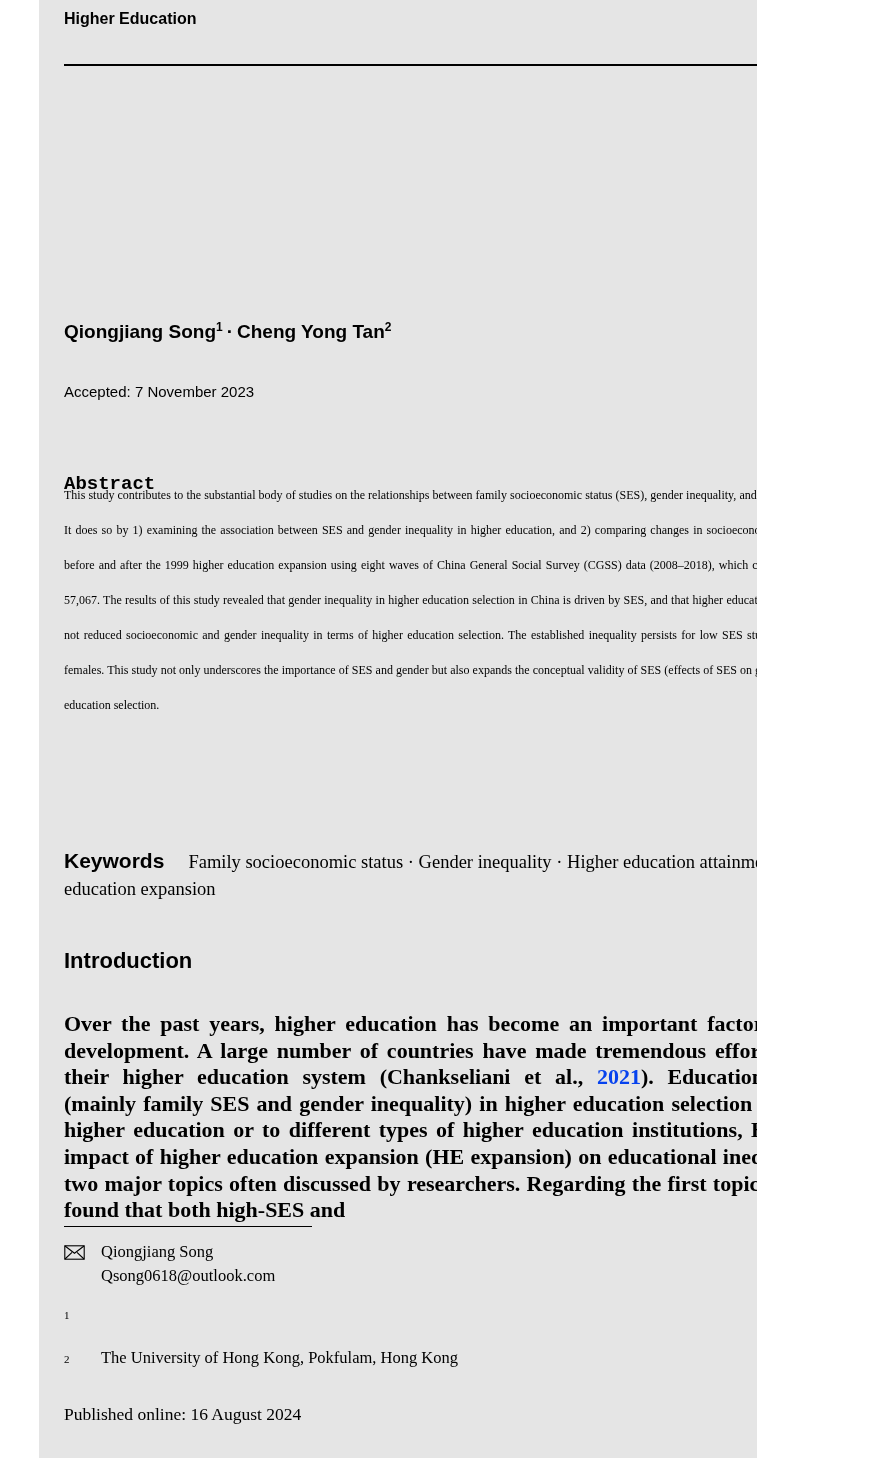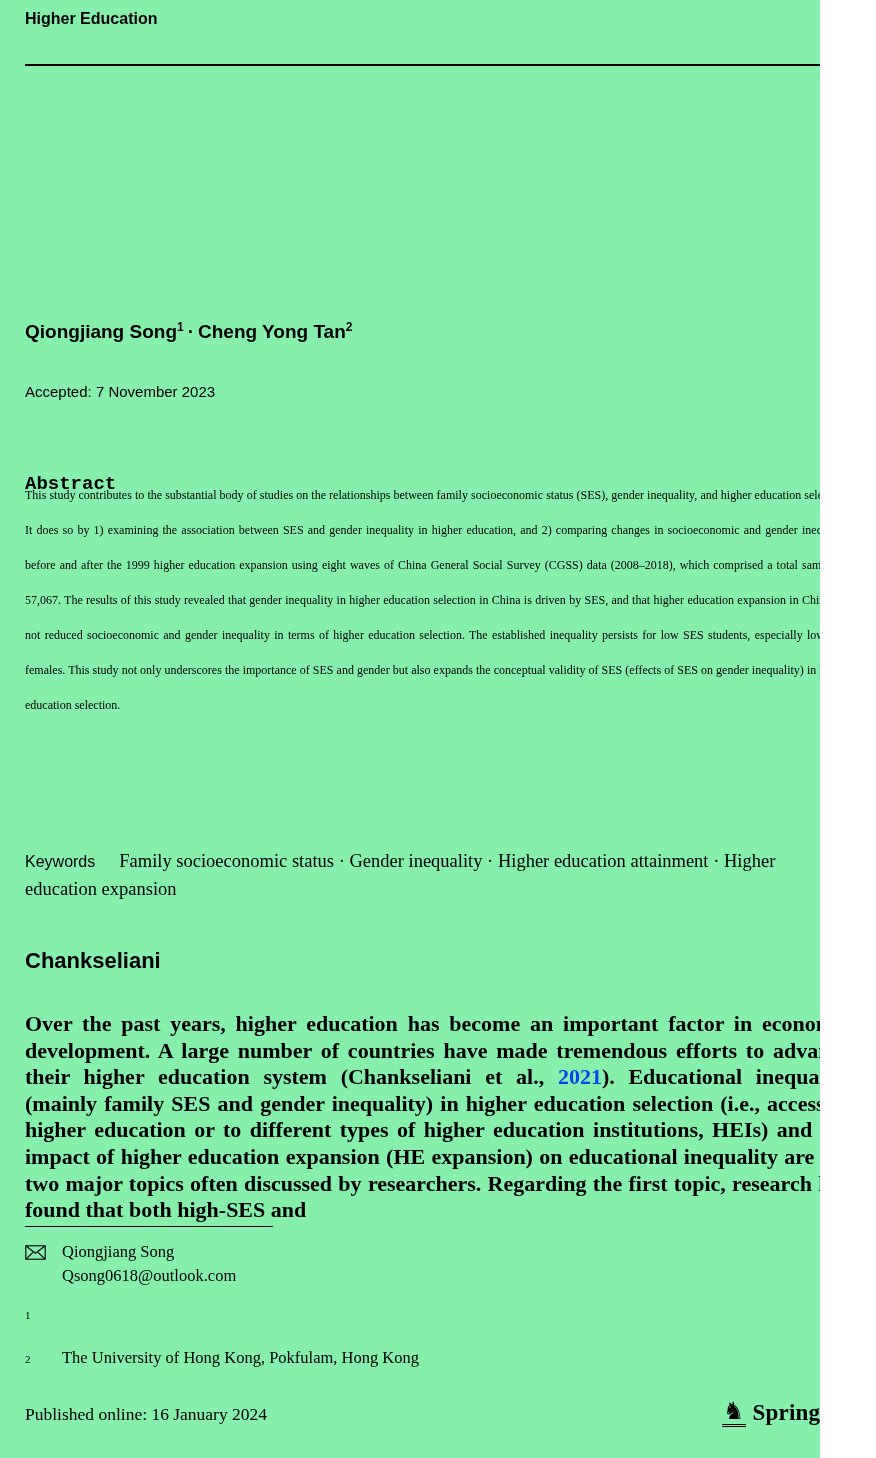--- a/index.html
+++ b/index.html
@@ -1,23 +1,24 @@
 <!DOCTYPE html>
 <html><head>
 <meta charset="utf-8">
 <style>
   html, body { margin: 0; padding: 0; background: #ffffff; }
   .page {
     position: relative;
-    width: 820px;
+    width: 718px;
     height: 1458px;
-    background: #86efac;
+    background: #e5e5e5;
     font-family: "Liberation Serif", serif;
     color: #000;
     overflow: hidden;
+    margin-left: 39px;
   }
   .abs { position: absolute; }
 
   
   .journal-name {
     left: 25px; top: 8px;
     font-family: "Liberation Sans", sans-serif;
     font-size: 16px; font-weight: 700; line-height: 22px;
   }
   .journal-doi {
@@ -90,21 +91,21 @@
     text-align: justify;
   }
 
   
   .keywords {
     left: 25px; top: 848px; width: 800px;
     font-size: 18.5px; line-height: 26.6px;
   }
   .keywords-label {
     font-family: "Liberation Sans", sans-serif;
-    font-weight: 400; font-size: 16px; padding-right: 24px;
+    font-weight: 700; font-size: 21px; padding-right: 24px;
   }
 
   
   .intro-heading {
     left: 25px; top: 948px;
     font-family: "Liberation Sans", sans-serif;
     font-size: 22px; font-weight: 700;
   }
   .intro-body {
     left: 25px; top: 1011px; width: 825px;
@@ -170,21 +171,21 @@
 
   <div class="abs accepted-line">Accepted: 7 November 2023</div>
 
   <div class="abs abstract-heading">Abstract</div>
   <div class="abs abstract-body">This study contributes to the substantial body of studies on the relationships between family socioeconomic status (SES), gender inequality, and higher education selection. It does so by 1) examining the association between SES and gender inequality in higher education, and 2) comparing changes in socioeconomic and gender inequality before and after the 1999 higher education expansion using eight waves of China General Social Survey (CGSS) data (2008–2018), which comprised a total sample of 57,067. The results of this study revealed that gender inequality in higher education selection in China is driven by SES, and that higher education expansion in China has not reduced socioeconomic and gender inequality in terms of higher education selection. The established inequality persists for low SES students, especially low SES females. This study not only underscores the importance of SES and gender but also expands the conceptual validity of SES (effects of SES on gender inequality) in higher education selection.</div>
 
   <div class="abs keywords">
     <span class="keywords-label">Keywords</span><span>Family socioeconomic status · Gender inequality · Higher education attainment · Higher education expansion</span>
   </div>
 
-  <h2 class="abs intro-heading" style="margin:0">Chankseliani</h2>
+  <h2 class="abs intro-heading" style="margin:0">Introduction</h2>
   <div class="abs intro-body">
     <span>Over the past years, higher education has become an important factor in economic development. A large number of countries have made tremendous efforts to advance their higher education system (Chankseliani et al., </span><a class="cite-link" id="cite-link" style="color: rgb(6, 66, 238);">2021</a><span>). Educational inequality (mainly family SES and gender inequality) in higher education selection (i.e., access to higher education or to different types of higher education institutions, HEIs) and the impact of higher education expansion (HE expansion) on educational inequality are the two major topics often discussed by researchers. Regarding the first topic, research has found that both high-SES and</span>
   </div>
 
   <div class="abs footnote-rule"></div>
 
   <div class="abs corresponding">
     <div class="env-col">
       <svg width="21" height="15" viewBox="0 0 21 15">
         <rect x="0.8" y="0.8" width="19.4" height="13.4" fill="none" stroke="#000" stroke-width="1.1"></rect>
@@ -199,19 +200,19 @@
   </div>
 
   <div class="abs affiliation affil-1">
     <div class="affil-sup">1</div>
   </div>
   <div class="abs affiliation affil-2">
     <div class="affil-sup">2</div>
     <div>The University of Hong Kong, Pokfulam, Hong Kong</div>
   </div>
 
-  <div class="abs published-line">Published online: 16 January 2024</div>
+  <div class="abs published-line">Published online: 16 August 2024</div>
   <div class="abs springer-logo">
     <span class="knight-icon">♞</span>
     <span class="springer-wordmark">Springer</span>
   </div>
 
 </div>
 
 </body></html>

